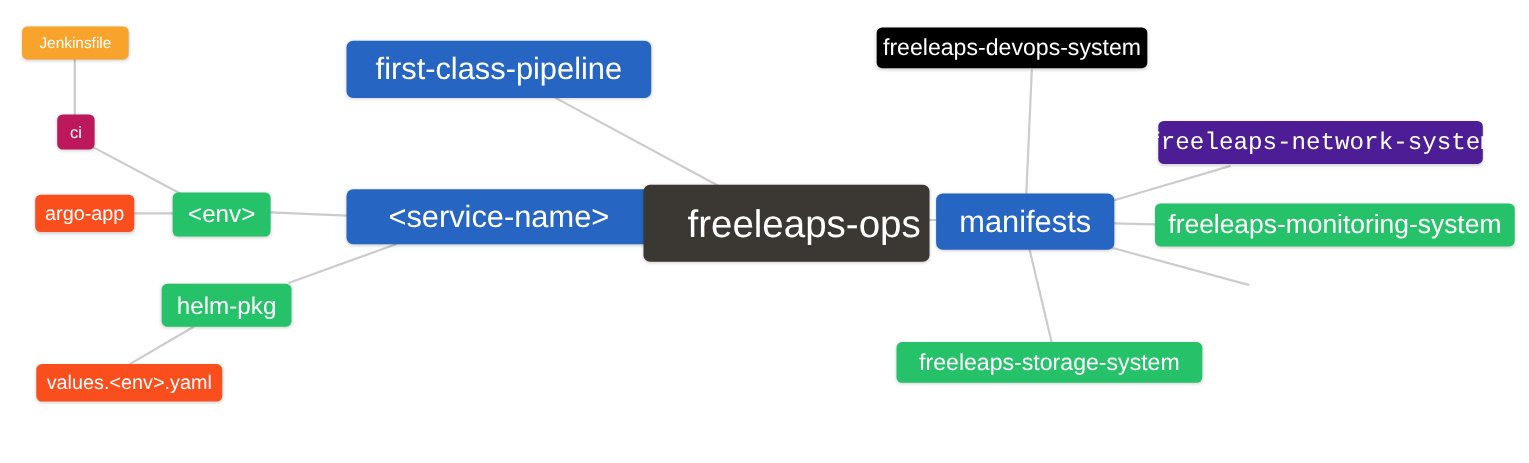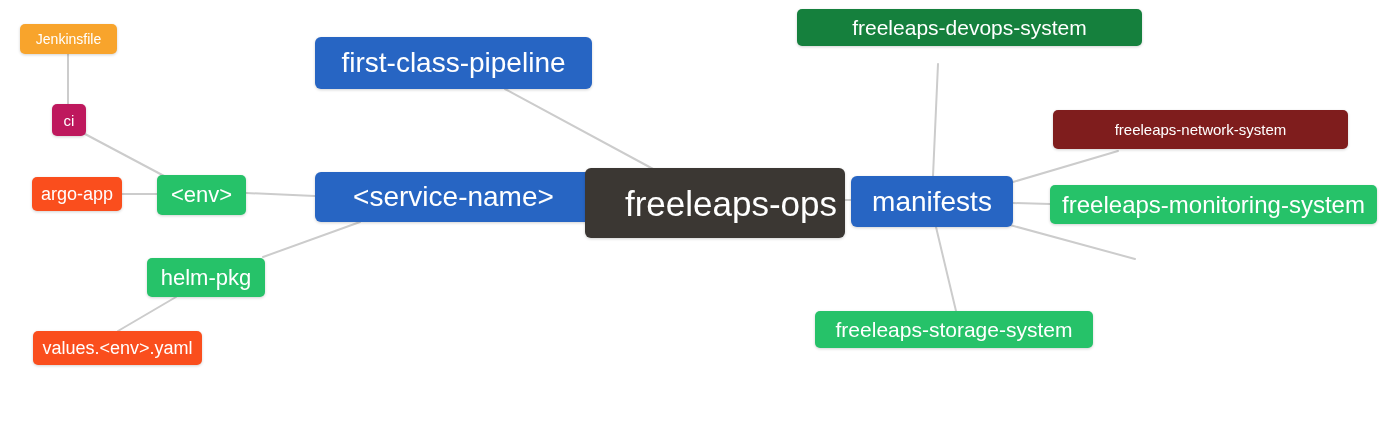--- a/index.html
+++ b/index.html
@@ -80,22 +80,22 @@
   <div class="node" style="left: 8px; top: 331px; width: 169px; height: 34px; font-size: 18px; background-color: rgb(250, 78, 29); margin-left: 25px;">values.&lt;env&gt;.yaml</div>
 
   <div class="node lg" style="left: 315px; top: 37px; width: 277px; height: 52px; font-size: 28px; background-color: rgb(39, 101, 195);">first-class-pipeline</div>
 
   <div class="node lg" style="left: 315px; top: 172px; width: 277px; height: 50px; font-size: 28px; background-color: rgb(39, 101, 195);">&lt;service-name&gt;</div>
 
   <div class="node lg" style="left: 585px; top: 168px; width: 260px; height: 70px; font-size: 35px; background-color: rgb(59, 55, 51); padding-left: 38px;">freeleaps-ops</div>
 
   <div class="node lg" style="left: 851px; top: 176px; width: 162px; height: 51px; font-size: 28px; background-color: rgb(39, 101, 195);">manifests</div>
 
-  <div class="node" style="left: 797px; top: 9px; width: 345px; height: 37px; font-size: 21px; background-color: #15803d;">freeleaps-devops-system</div>
+  <div class="node" style="left: 797px; top: 25px; width: 246px; height: 37px; font-size: 21px; background-color: #000000;">freeleaps-devops-system</div>
 
-  <div class="node" style="left: 1053px; top: 110px; width: 295px; height: 39px; font-size: 15px; background-color: #7f1d1d;">freeleaps-network-system</div>
+  <div class="node" style="left: 1053px; top: 110px; width: 295px; height: 39px; font-size: 22px; background-color: #4c1d95; font-family: Liberation Mono, monospace;">freeleaps-network-system</div>
 
   <div class="node" style="left: 1050px; top: 185px; width: 327px; height: 39px; font-size: 24px; background-color: rgb(38, 194, 105);">freeleaps-monitoring-system</div>
 
 
   <div class="node" style="left: 815px; top: 311px; width: 278px; height: 37px; font-size: 21px; background-color: rgb(38, 194, 105);">freeleaps-storage-system</div>
 
 </div>
 
 </body></html>

